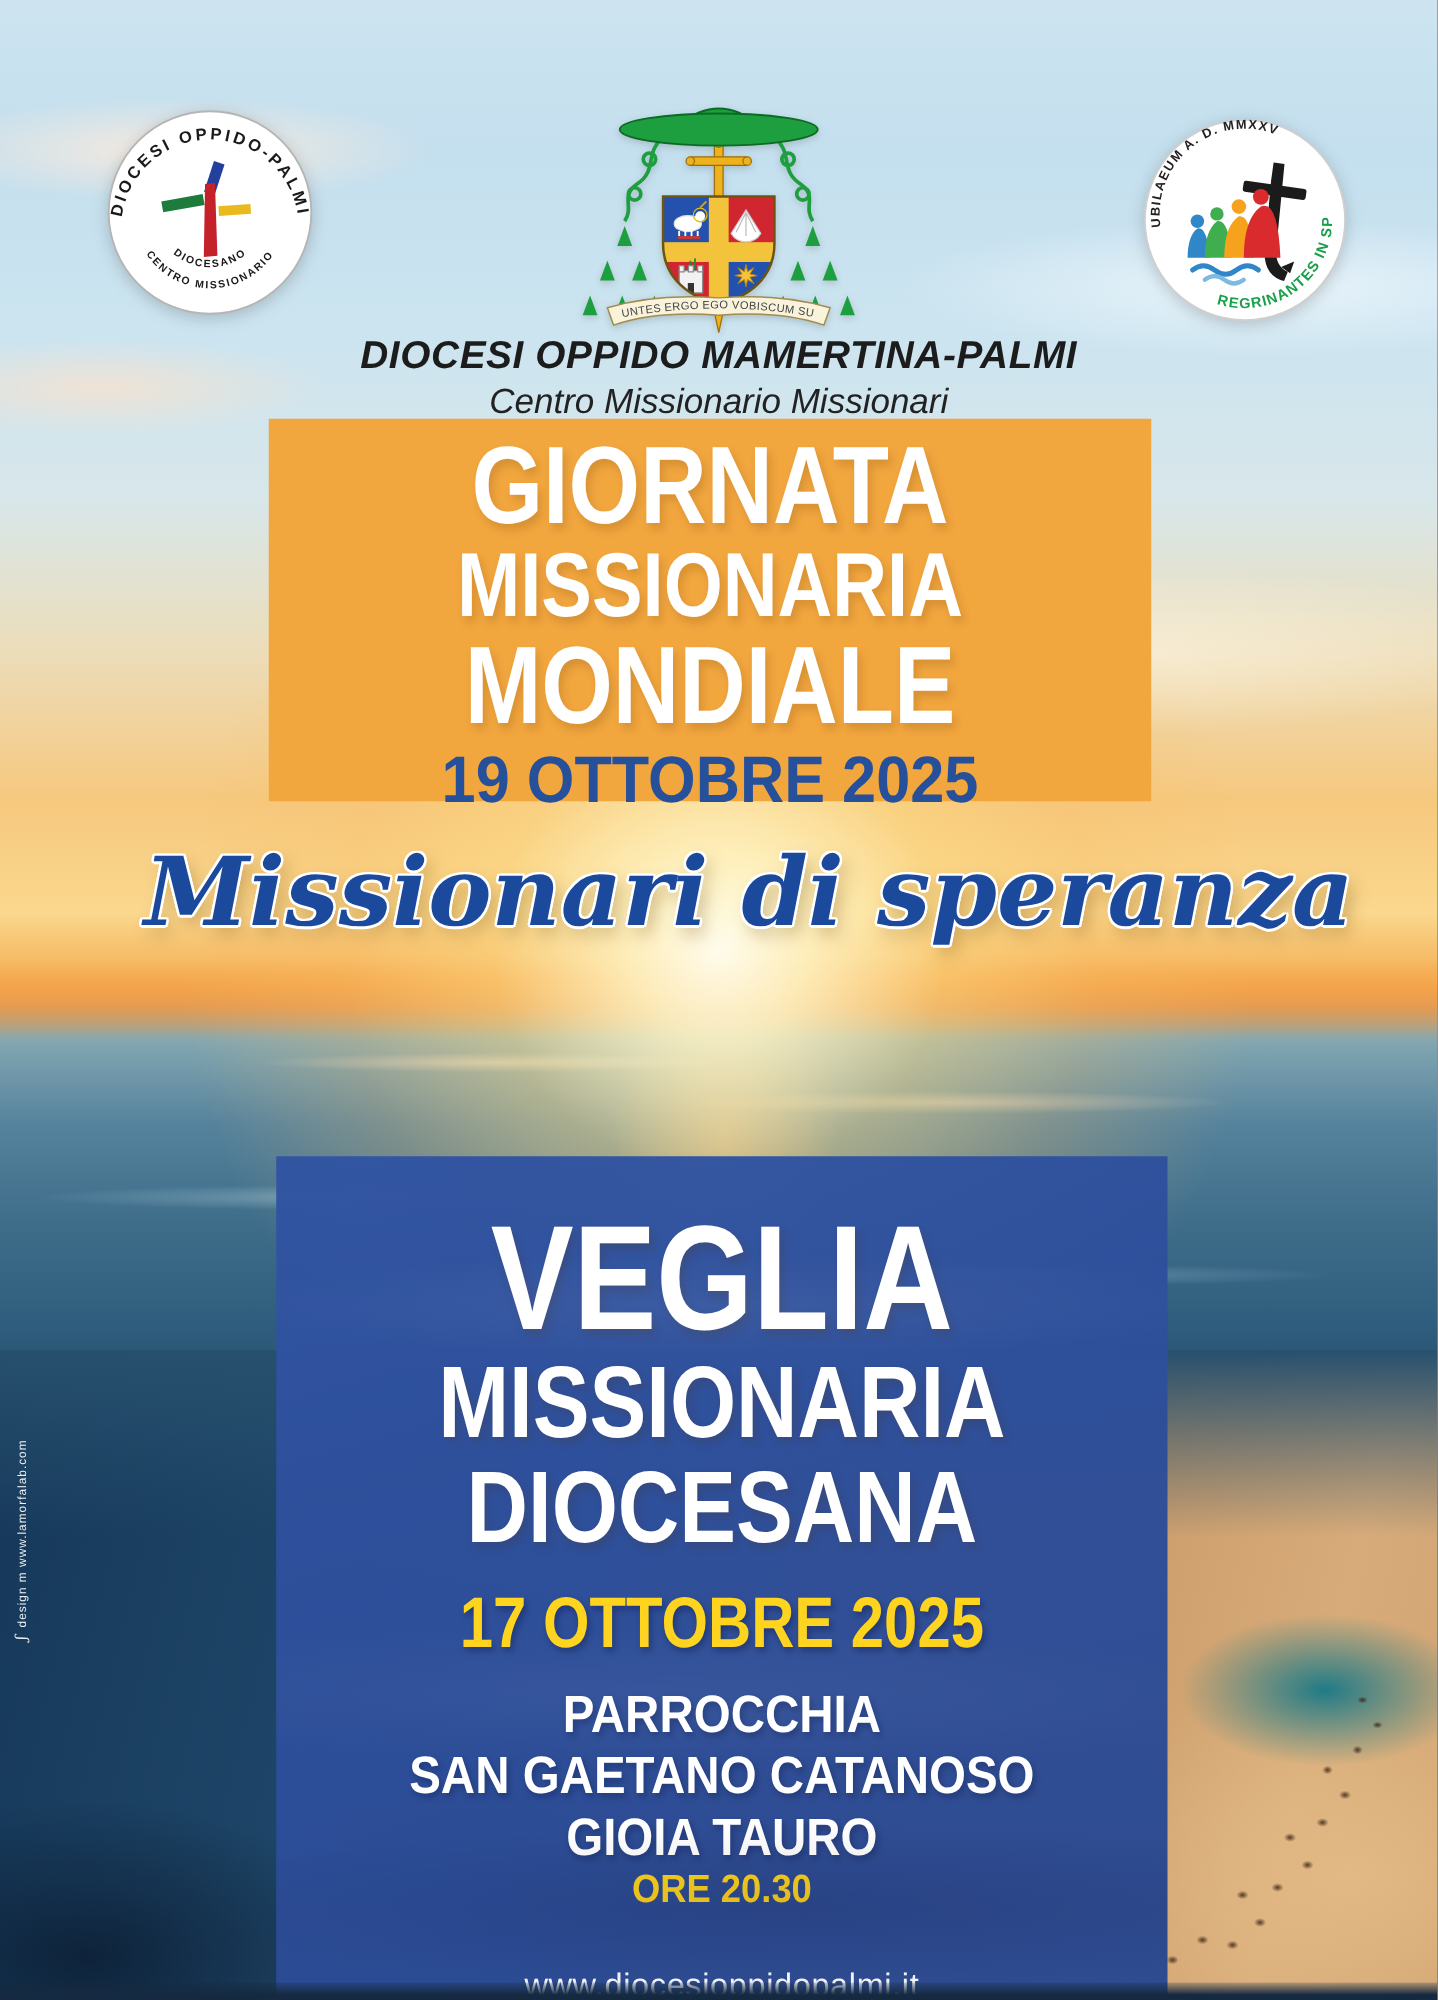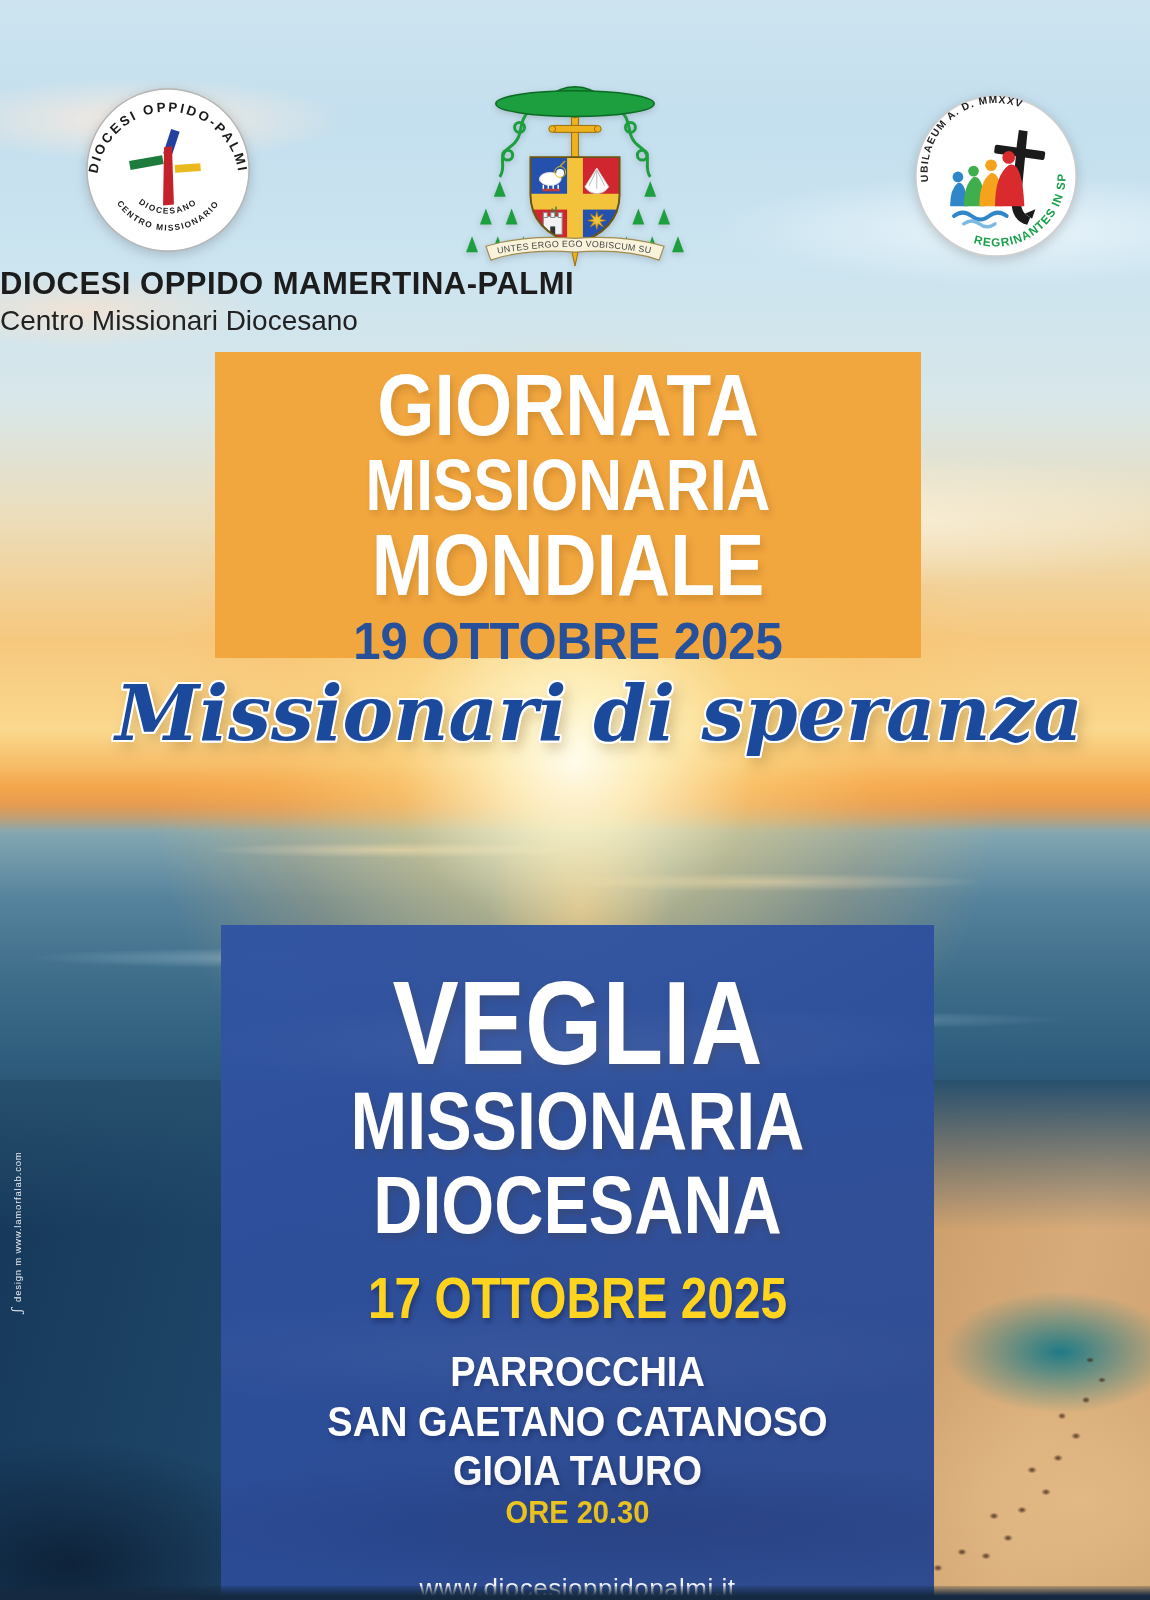--- a/index.html
+++ b/index.html
@@ -62,26 +62,26 @@
   .bottom-strip{position:absolute;left:0;bottom:0;width:1150px;height:14px;z-index:9;
     background:linear-gradient(180deg, rgba(21,38,58,.2), #152a41 70%);}
 
   
   .logo{position:absolute;z-index:7;filter:drop-shadow(0 3px 6px rgba(60,60,60,.25));}
   .logo-left{left:84px;top:86px;width:168px;height:168px;}
   .logo-crest{left:455px;top:70px;width:240px;height:198px;filter:drop-shadow(0 2px 3px rgba(80,80,80,.25));}
   .logo-jubilee{left:913px;top:93px;width:166px;height:166px;}
 
   
-  .header-text{position:absolute;left:0;right:0;top:266px;z-index:7;color:#1c1c1c;}
+  .header-text{position:absolute;left:0;right:0;top:266px;text-align:center;z-index:7;color:#1c1c1c;font-style:italic;}
   .header-title{font-size:31px;font-weight:bold;letter-spacing:.5px;}
   .header-subtitle{font-size:28px;font-weight:normal;margin-top:3px;color:#222;}
 
   
-  .orange-box{position:absolute;left:215px;top:352px;width:706px;height:306px;z-index:5;
+  .orange-box{position:absolute;left:215px;top:335px;width:706px;height:306px;z-index:5;
     background:#F2A63E;text-align:center;padding-top:14px;box-sizing:border-box;}
   .cond{display:block;font-weight:bold;color:#fff;line-height:1;
     transform:scale(.92,1.1);transform-origin:50% 50%;
     text-shadow:3px 4px 7px rgba(90,50,0,.18);letter-spacing:0px;}
   .g1{font-size:80px;height:84px;}
   .g2{font-size:66px;height:72px;margin-top:2px;}
   .g3{font-size:80px;height:86px;margin-top:2px;}
   .g-date{font-size:50px;height:56px;margin-top:4px;color:#27509B;text-shadow:none;transform:scale(.98,1.05);}
 
   
@@ -271,21 +271,21 @@
       <path d="M58,112 Q58,90 68,82 Q78,80 80,112 Z" fill="#3fae4e"></path>
       <circle cx="86" cy="70" r="6" fill="#f6a21d"></circle>
       <path d="M74,112 Q74,86 86,78 Q96,76 98,112 Z" fill="#f6a21d"></path>
       <circle cx="104" cy="62" r="6.5" fill="#d92b2e"></circle>
       <path d="M90,112 Q90,80 104,70 Q118,64 120,112 Z" fill="#d92b2e"></path>
     </g>
   </svg>
 
   <div class="header-text">
     <div class="header-title">DIOCESI OPPIDO MAMERTINA-PALMI</div>
-    <div class="header-subtitle">Centro Missionari Diocesano</div>
+    <div class="header-subtitle">Centro Missionario Missionari</div>
   </div>
 
   <div class="orange-box">
     <span class="cond g1">GIORNATA</span>
     <span class="cond g2">MISSIONARIA</span>
     <span class="cond g3">MONDIALE</span>
     <span class="cond g-date">19 OTTOBRE 2025</span>
   </div>
 
   <div class="slogan">

